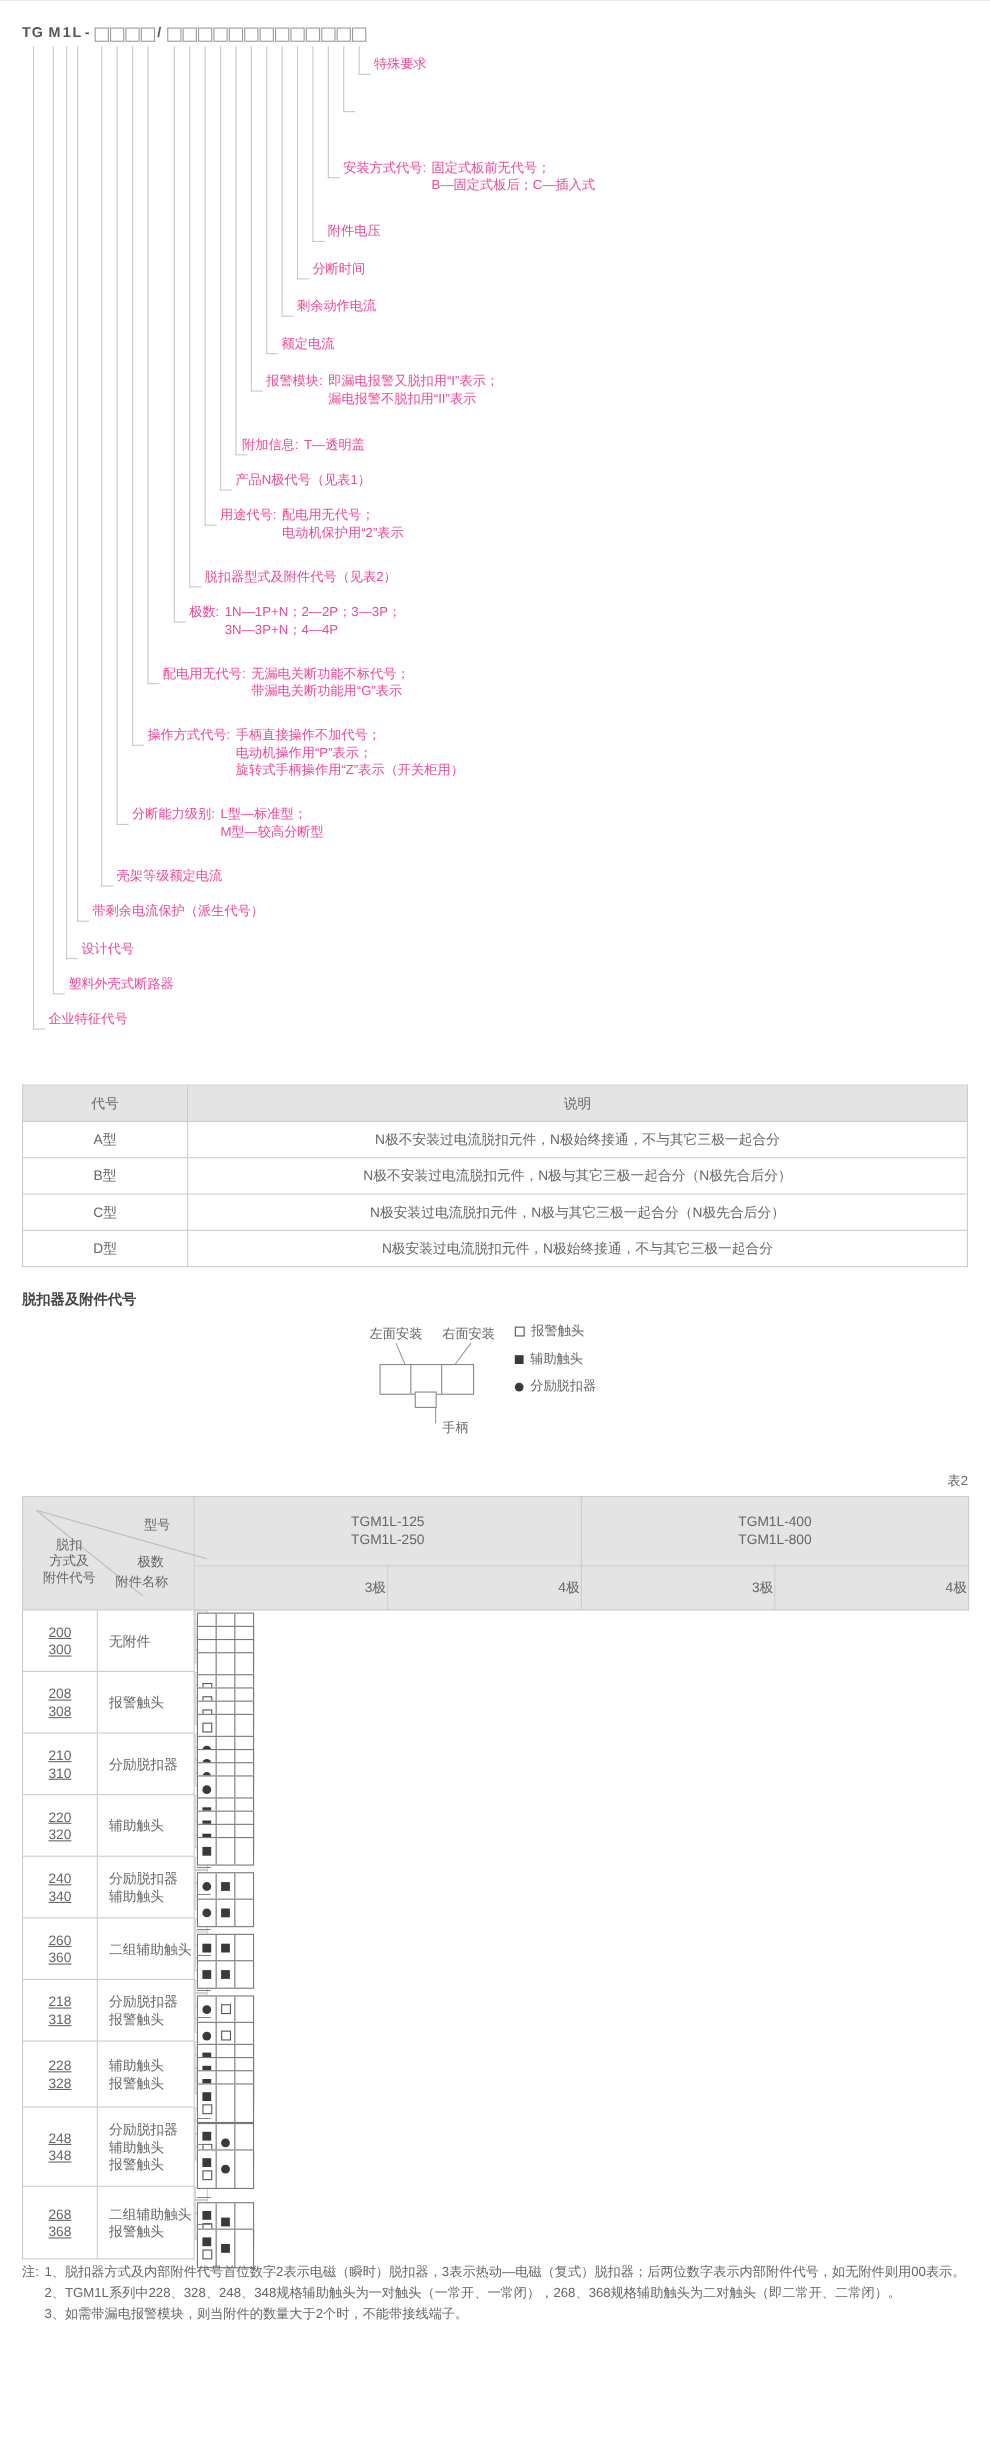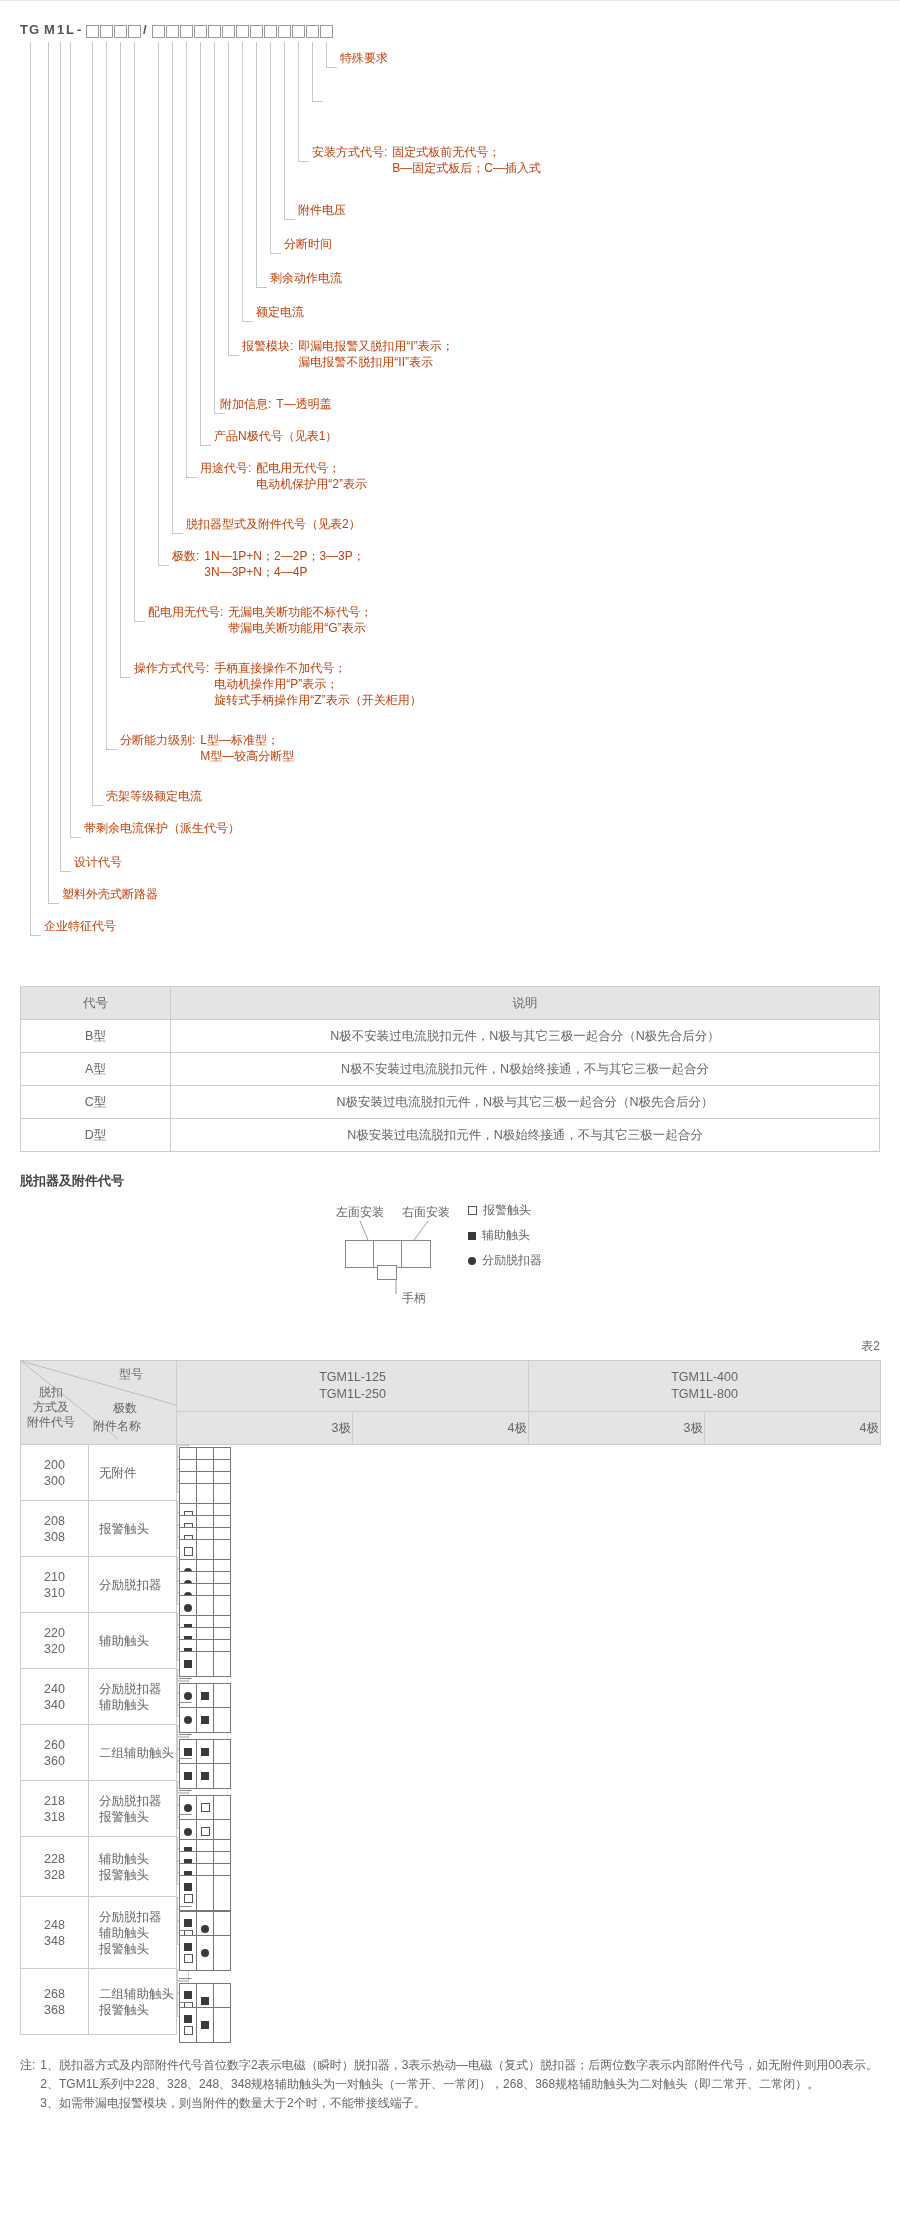--- a/index.html
+++ b/index.html
@@ -5,45 +5,45 @@
   html,body{margin:0;padding:0;background:#fff;}
   .page{position:relative;width:900px;height:2223px;background:#fff;overflow:hidden;
         color:#666;font-family:"Liberation Sans","DejaVu Sans",sans-serif;font-size:12px;}
   .top-rule{position:absolute;left:0;top:0;width:100%;height:1px;background:#e9e9e9;}
 
   
   .ladder{position:absolute;left:0;top:0;width:900px;height:960px;}
   .model-char{position:absolute;top:22px;font-size:13px;color:#555;font-weight:bold;letter-spacing:1px;}
   .model-box{position:absolute;top:25px;width:11px;height:11px;border:1px solid #9a9a9a;background:#fff;}
   .ld-line{position:absolute;width:10px;border-left:1px solid #c8c8c8;border-bottom:1px solid #c8c8c8;}
-  .ld-label{position:absolute;display:flex;gap:5px;color:#c2410c;line-height:16px;}
+  .ld-label{position:absolute;display:flex;gap:5px;color:#ec4899;line-height:16px;}
   .ld-name{white-space:nowrap;}
   .ld-desc{white-space:pre-line;}
 
   
   .caption{position:absolute;left:20px;width:860px;text-align:right;color:#666;}
   .section-title{position:absolute;left:20px;top:1172px;font-weight:bold;color:#444;font-size:13px;}
 
   
   table{border-collapse:collapse;table-layout:fixed;}
   th,td{border:1px solid #ccc;font-weight:normal;color:#666;}
   .t1{position:absolute;left:20px;top:986px;width:860px;}
   .t1 th{background:#e4e4e4;height:30px;text-align:center;font-size:12.5px;}
   .t1 td{height:30px;text-align:center;font-size:12.5px;background:#fff;}
 
   .t2{position:absolute;left:20px;top:1360px;width:860px;}
   .t2 thead th{background:#e4e4e4;font-size:12.5px;}
   .t2 .model-h{height:48px;white-space:pre-line;line-height:17px;text-align:center;}
   .t2 .pole-h{height:30px;text-align:right;}
   .t2 td{background:#fff;font-size:12.5px;}
-  .t2 td.code{text-align:center;white-space:pre-line;line-height:16px;}
+  .t2 td.code{text-align:center;white-space:pre-line;line-height:16px;text-decoration:underline;}
   .t2 td.name{padding-left:10px;white-space:pre-line;line-height:16px;text-align:left;}
   .t2 td.sym{text-align:center;color:#777;}
 
-  .corner{background:#ededed;padding:0;vertical-align:top;}
+  .corner{background:#ededed;padding:12px;vertical-align:top;}
   .corner-inner{position:relative;width:155px;height:78px;}
   .corner-svg{position:absolute;left:0;top:0;}
   .corner-svg line{stroke:#bbb;stroke-width:1;}
   .corner-label{position:absolute;color:#666;white-space:pre-line;line-height:15px;font-size:12px;}
 
   
   .sym-box{display:inline-flex;border:1px solid #777;height:24px;background:#fff;vertical-align:middle;}
   .sym-box.tall{height:34px;}
   .sym-comp{width:16px;display:flex;flex-direction:column;align-items:center;justify-content:center;gap:3px;}
   .sym-comp + .sym-comp{border-left:1px solid #777;}
@@ -219,26 +219,26 @@
         <col>
       </colgroup>
     <thead>
       <tr>
         <th>代号</th>
         <th>说明</th>
       </tr>
     </thead>
     <tbody>
       <tr>
+          <td>A型</td>
+          <td>N极不安装过电流脱扣元件，N极始终接通，不与其它三极一起合分</td>
+        </tr>
+      <tr>
           <td>B型</td>
           <td>N极不安装过电流脱扣元件，N极与其它三极一起合分（N极先合后分）</td>
-        </tr>
-      <tr>
-          <td>A型</td>
-          <td>N极不安装过电流脱扣元件，N极始终接通，不与其它三极一起合分</td>
         </tr>
       <tr>
           <td>C型</td>
           <td>N极安装过电流脱扣元件，N极与其它三极一起合分（N极先合后分）</td>
         </tr>
       <tr>
           <td>D型</td>
           <td>N极安装过电流脱扣元件，N极始终接通，不与其它三极一起合分</td>
         </tr>
     </tbody>

